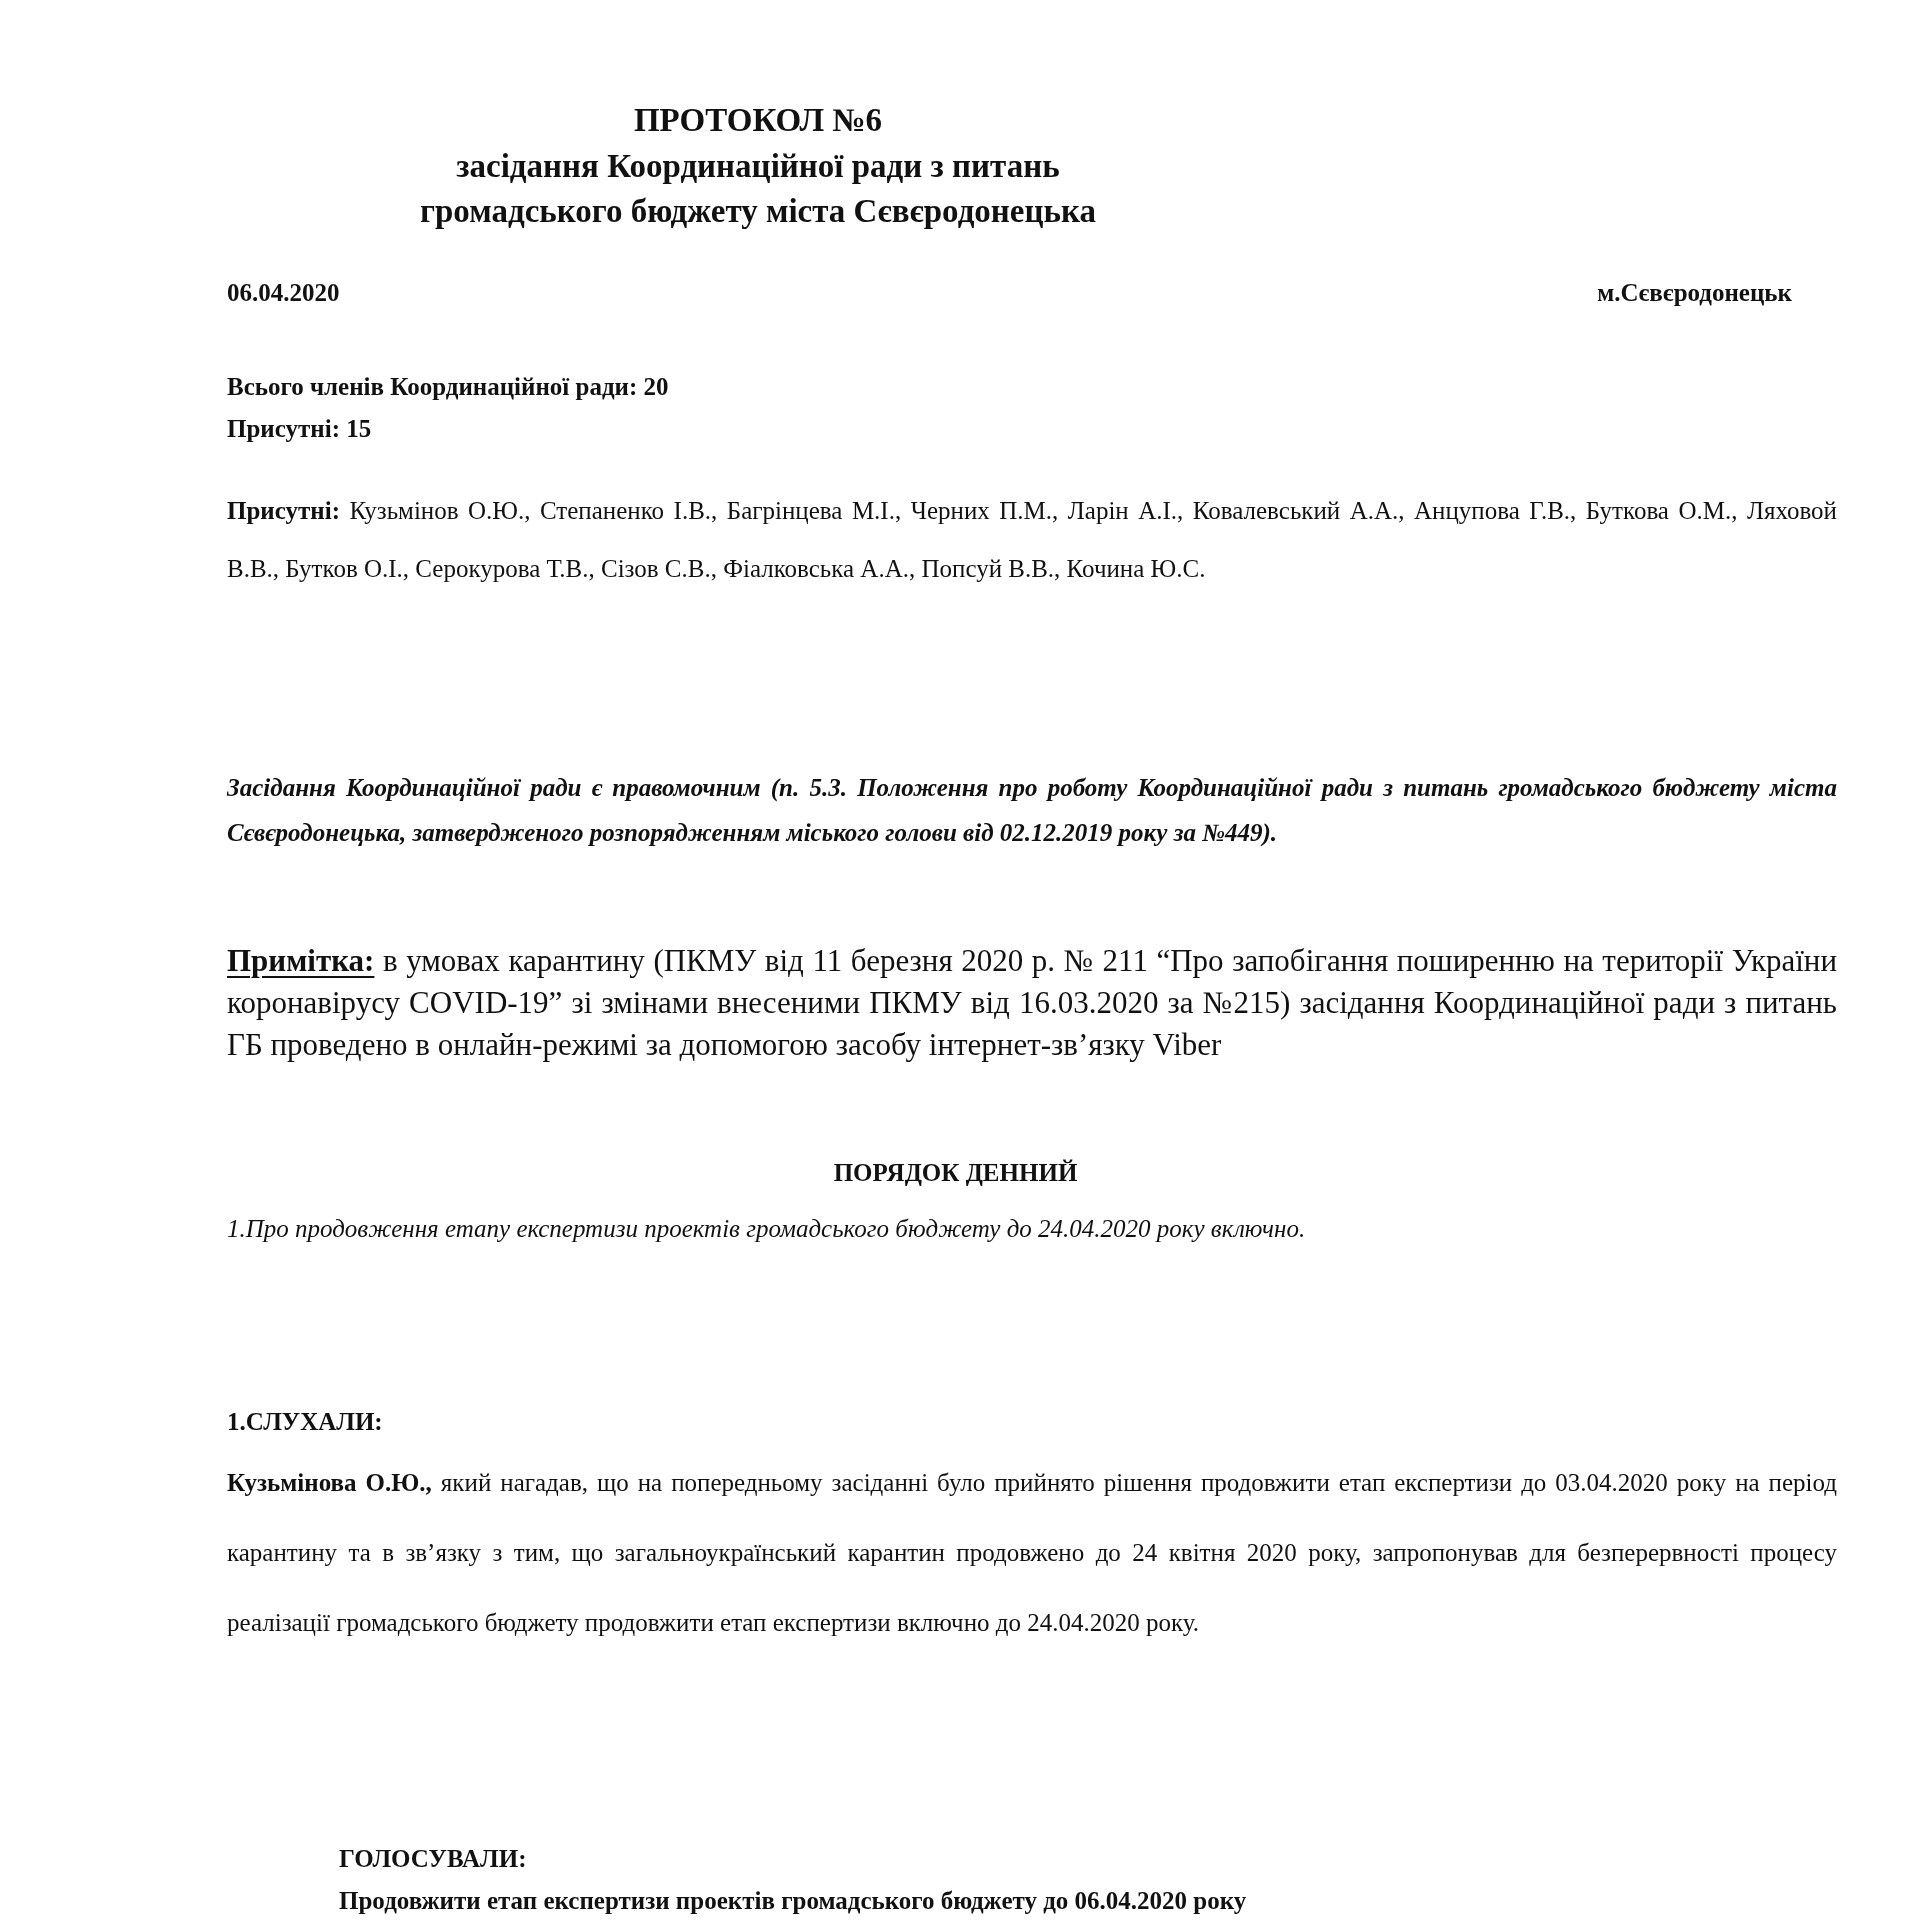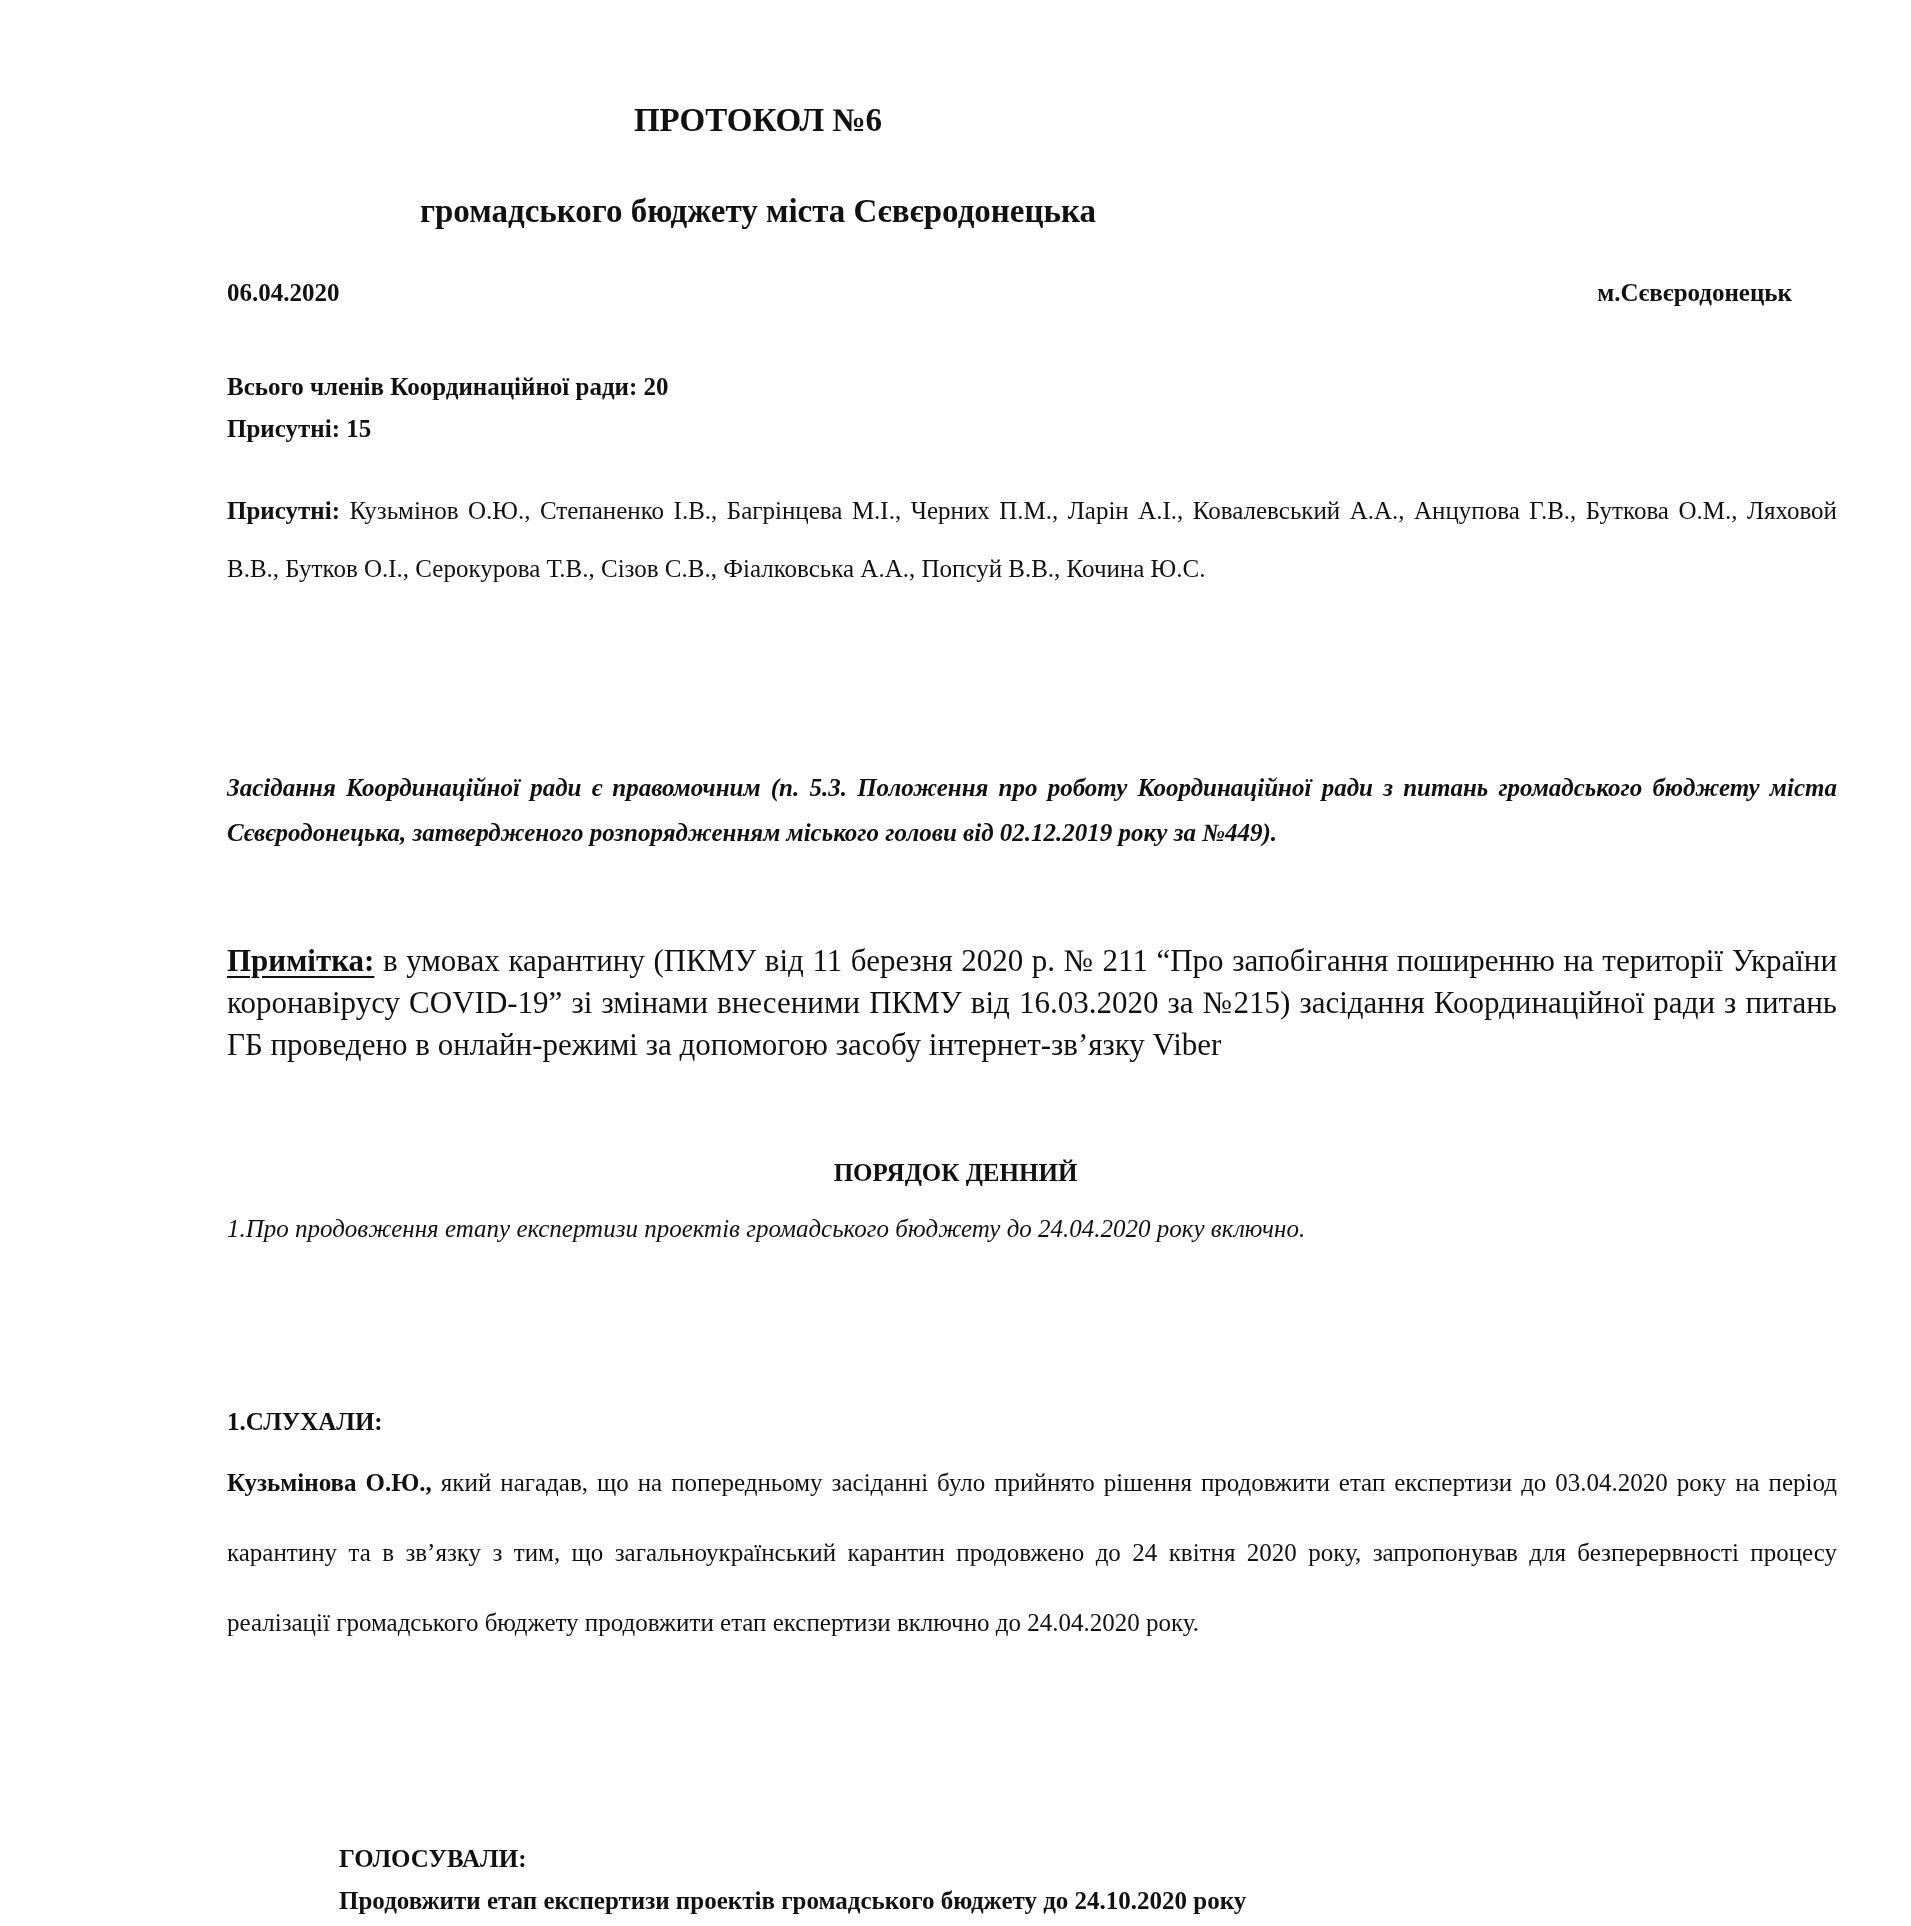--- a/index.html
+++ b/index.html
@@ -15,20 +15,21 @@
   .t13 { font-size:31px; line-height:39px; }
   .justify { text-align:justify; text-align-last:left; }
   u { text-decoration-thickness:2.3px; text-underline-offset:4.6px; }
 </style>
 </head>
 <body>
 
 <div class="page">
 
   <div class="abs title" style="top:99px;">ПРОТОКОЛ №6</div>
+  <div class="abs title" style="top:145px;">засідання Координаційної ради з питань</div>
   <div class="abs title" style="top:190px;">громадського бюджету міста Сєвєродонецька</div>
 
   <div class="abs b t14" style="left:227px; top:272px; line-height:42px;">06.04.2020</div>
   <div class="abs b t14" style="right:119px; top:272px; line-height:42px;">м.Сєвєродонецьк</div>
 
   <div class="abs b t14" style="left:227px; top:366px; line-height:42px;">Всього членів Координаційної ради: 20</div>
   <div class="abs b t14" style="left:227px; top:408px; line-height:42px;">Присутні: 15</div>
 
   <div class="abs t14 justify" style="left:227px; top:482px; width:1610px;">
     <span class="b">Присутні:</span>
@@ -44,19 +45,19 @@
   <div class="abs b t14 center" style="left:0; width:1911px; top:1152px; line-height:42px;">ПОРЯДОК ДЕННИЙ</div>
   <div class="abs i t14 justify" style="left:227px; top:1206px; width:1610px; line-height:45px;">1.Про продовження етапу експертизи проектів громадського бюджету до 24.04.2020 року включно.</div>
 
   <div class="abs b t14" style="left:227px; top:1401px; line-height:42px;">1.СЛУХАЛИ:</div>
   <div class="abs t14 justify" style="left:227px; top:1448px; width:1610px; line-height:70px;">
     <span class="b">Кузьмінова О.Ю.,</span><span> який нагадав, що на попередньому засіданні було прийнято рішення продовжити етап експертизи до 03.04.2020 року на період карантину та в зв’язку з тим, що загальноукраїнський карантин продовжено до 24 квітня 2020 року, запропонував  для безперервності процесу реалізації громадського бюджету продовжити етап експертизи включно до 24.04.2020 року.</span>
   </div>
 
   <div class="abs b t14" style="left:339px; top:1838px; line-height:42px;">
     <div>ГОЛОСУВАЛИ:</div>
-    <div>Продовжити етап експертизи проектів громадського бюджету до 24.10.2020 року</div>
+    <div>Продовжити етап експертизи проектів громадського бюджету до 06.04.2020 року</div>
     <div style="white-space:pre;"> «За» - 15</div>
 
   </div>
 
 </div>
 
 
 </body></html>

